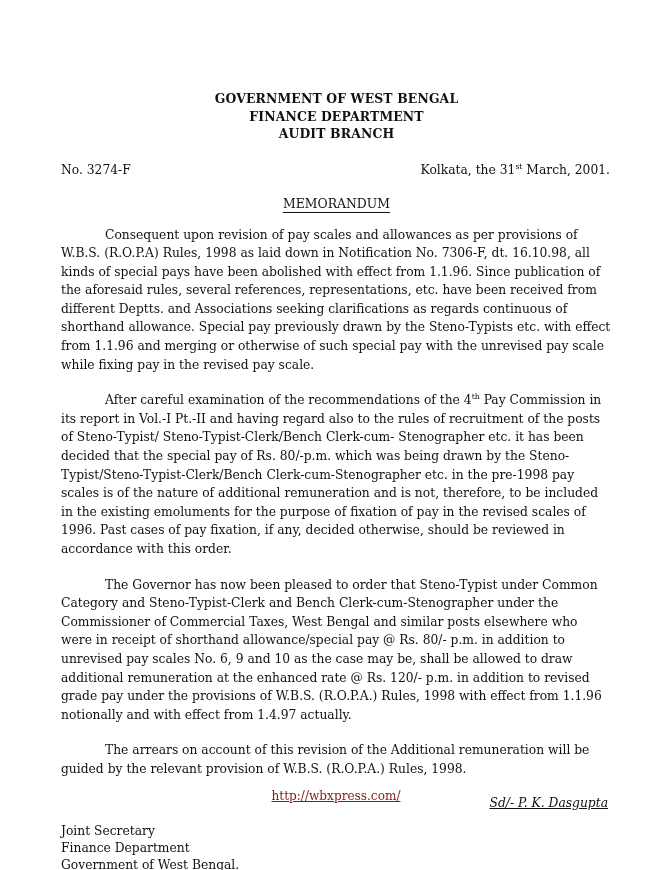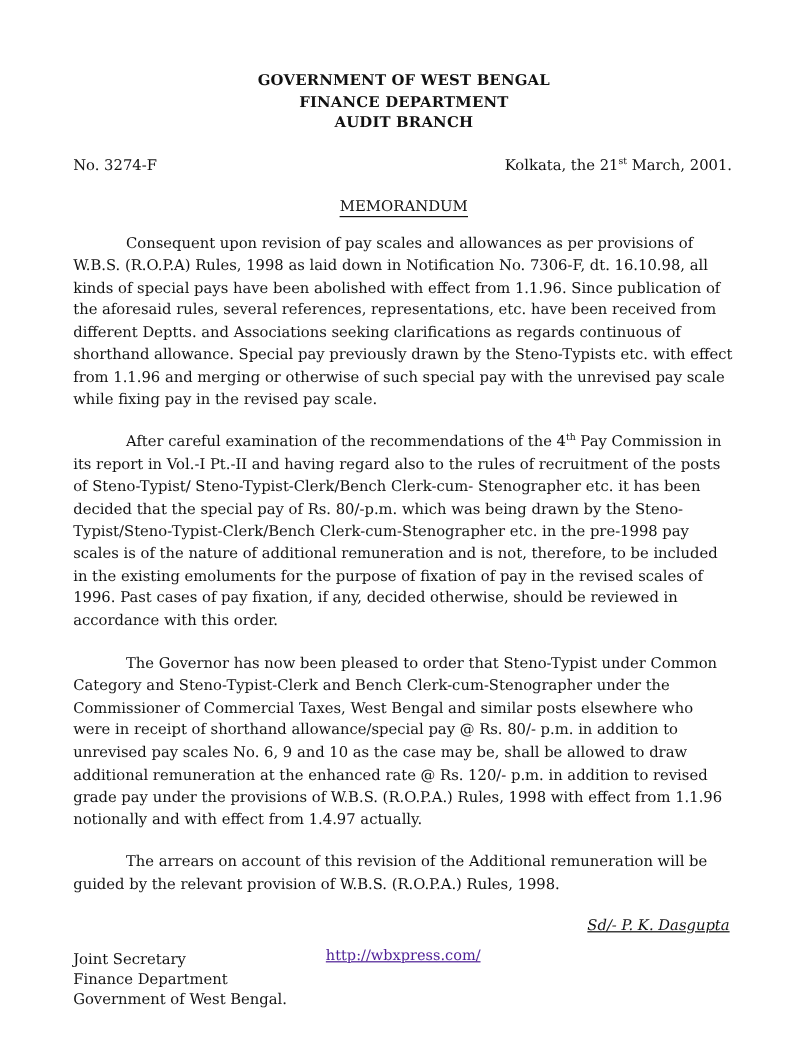--- a/index.html
+++ b/index.html
@@ -29,20 +29,21 @@
     top: 58px;
     width: 551px;
   }
 
   .letterhead {
     text-align: center;
     font-weight: bold;
     font-size: 12.4px;
     line-height: 17.5px;
     letter-spacing: 0.15px;
+    margin-top: 32px;
   }
   .letterhead div { white-space: nowrap; }
 
   .refline {
     margin-top: 19px;
     display: flex;
     justify-content: space-between;
     align-items: center;
     font-size: 12.3px;
     line-height: 17px;
@@ -98,39 +99,39 @@
 
   .footer {
     position: absolute;
     left: 0;
     top: 789px;
     width: 672px;
     text-align: center;
     font-size: 12.1px;
   }
   .footer a {
-    color: #4c1d95;
+    color: #7f1d1d;
     text-decoration: underline;
   }
 </style>
 </head>
 <body>
 
 <div class="page">
   <div class="content">
 
     <div class="letterhead">
       <div>GOVERNMENT OF WEST BENGAL</div>
       <div>FINANCE DEPARTMENT</div>
       <div>AUDIT BRANCH</div>
     </div>
 
     <div class="refline">
       <div class="memo-no">No. 3274-F</div>
-      <div class="place-date"><span>Kolkata, the 21</span><sup>st</sup><span> March, 2001.</span></div>
+      <div class="place-date"><span>Kolkata, the 31</span><sup>st</sup><span> March, 2001.</span></div>
     </div>
 
     <div class="memo-title"><span>MEMORANDUM</span></div>
 
     <div class="body-text">
       <p class="para">Consequent upon revision of pay scales and allowances as per provisions of W.B.S. (R.O.P.A) Rules, 1998 as laid down in Notification No. 7306-F, dt. 16.10.98, all kinds of special pays have been abolished with effect from 1.1.96. Since publication of the aforesaid rules, several references, representations, etc. have been received from different Deptts. and Associations seeking clarifications as regards continuous of shorthand allowance. Special pay previously drawn by the Steno-Typists etc. with effect from 1.1.96 and merging or otherwise of such special pay with the unrevised pay scale while fixing pay in the revised pay scale.</p>
       <p class="para"><span>After careful examination of the recommendations of the 4</span><sup>th</sup><span> Pay Commission in its report in Vol.-I Pt.-II and having regard also to the rules of recruitment of the posts of Steno-Typist/ Steno-Typist-Clerk/Bench Clerk-cum- Stenographer etc. it has been decided that the special pay of Rs. 80/-p.m. which was being drawn by the Steno-Typist/Steno-Typist-Clerk/Bench Clerk-cum-Stenographer etc. in the pre-1998 pay scales is of the nature of additional remuneration and is not, therefore, to be included in the existing emoluments for the purpose of fixation of pay in the revised scales of 1996. Past cases of pay fixation, if any, decided otherwise, should be reviewed in accordance with this order.</span></p>
       <p class="para">The Governor has now been pleased to order that Steno-Typist under Common Category and Steno-Typist-Clerk and Bench Clerk-cum-Stenographer under the Commissioner of Commercial Taxes, West Bengal and similar posts elsewhere who were in receipt of shorthand allowance/special pay @ Rs. 80/- p.m. in addition to unrevised pay scales No. 6, 9 and 10 as the case may be, shall be allowed to draw additional remuneration at the enhanced rate @ Rs. 120/- p.m. in addition to revised grade pay under the provisions of W.B.S. (R.O.P.A.) Rules, 1998 with effect from 1.1.96 notionally and with effect from 1.4.97 actually.</p>
       <p class="para">The arrears on account of this revision of the Additional remuneration will be guided by the relevant provision of W.B.S. (R.O.P.A.) Rules, 1998.</p>
     </div>

